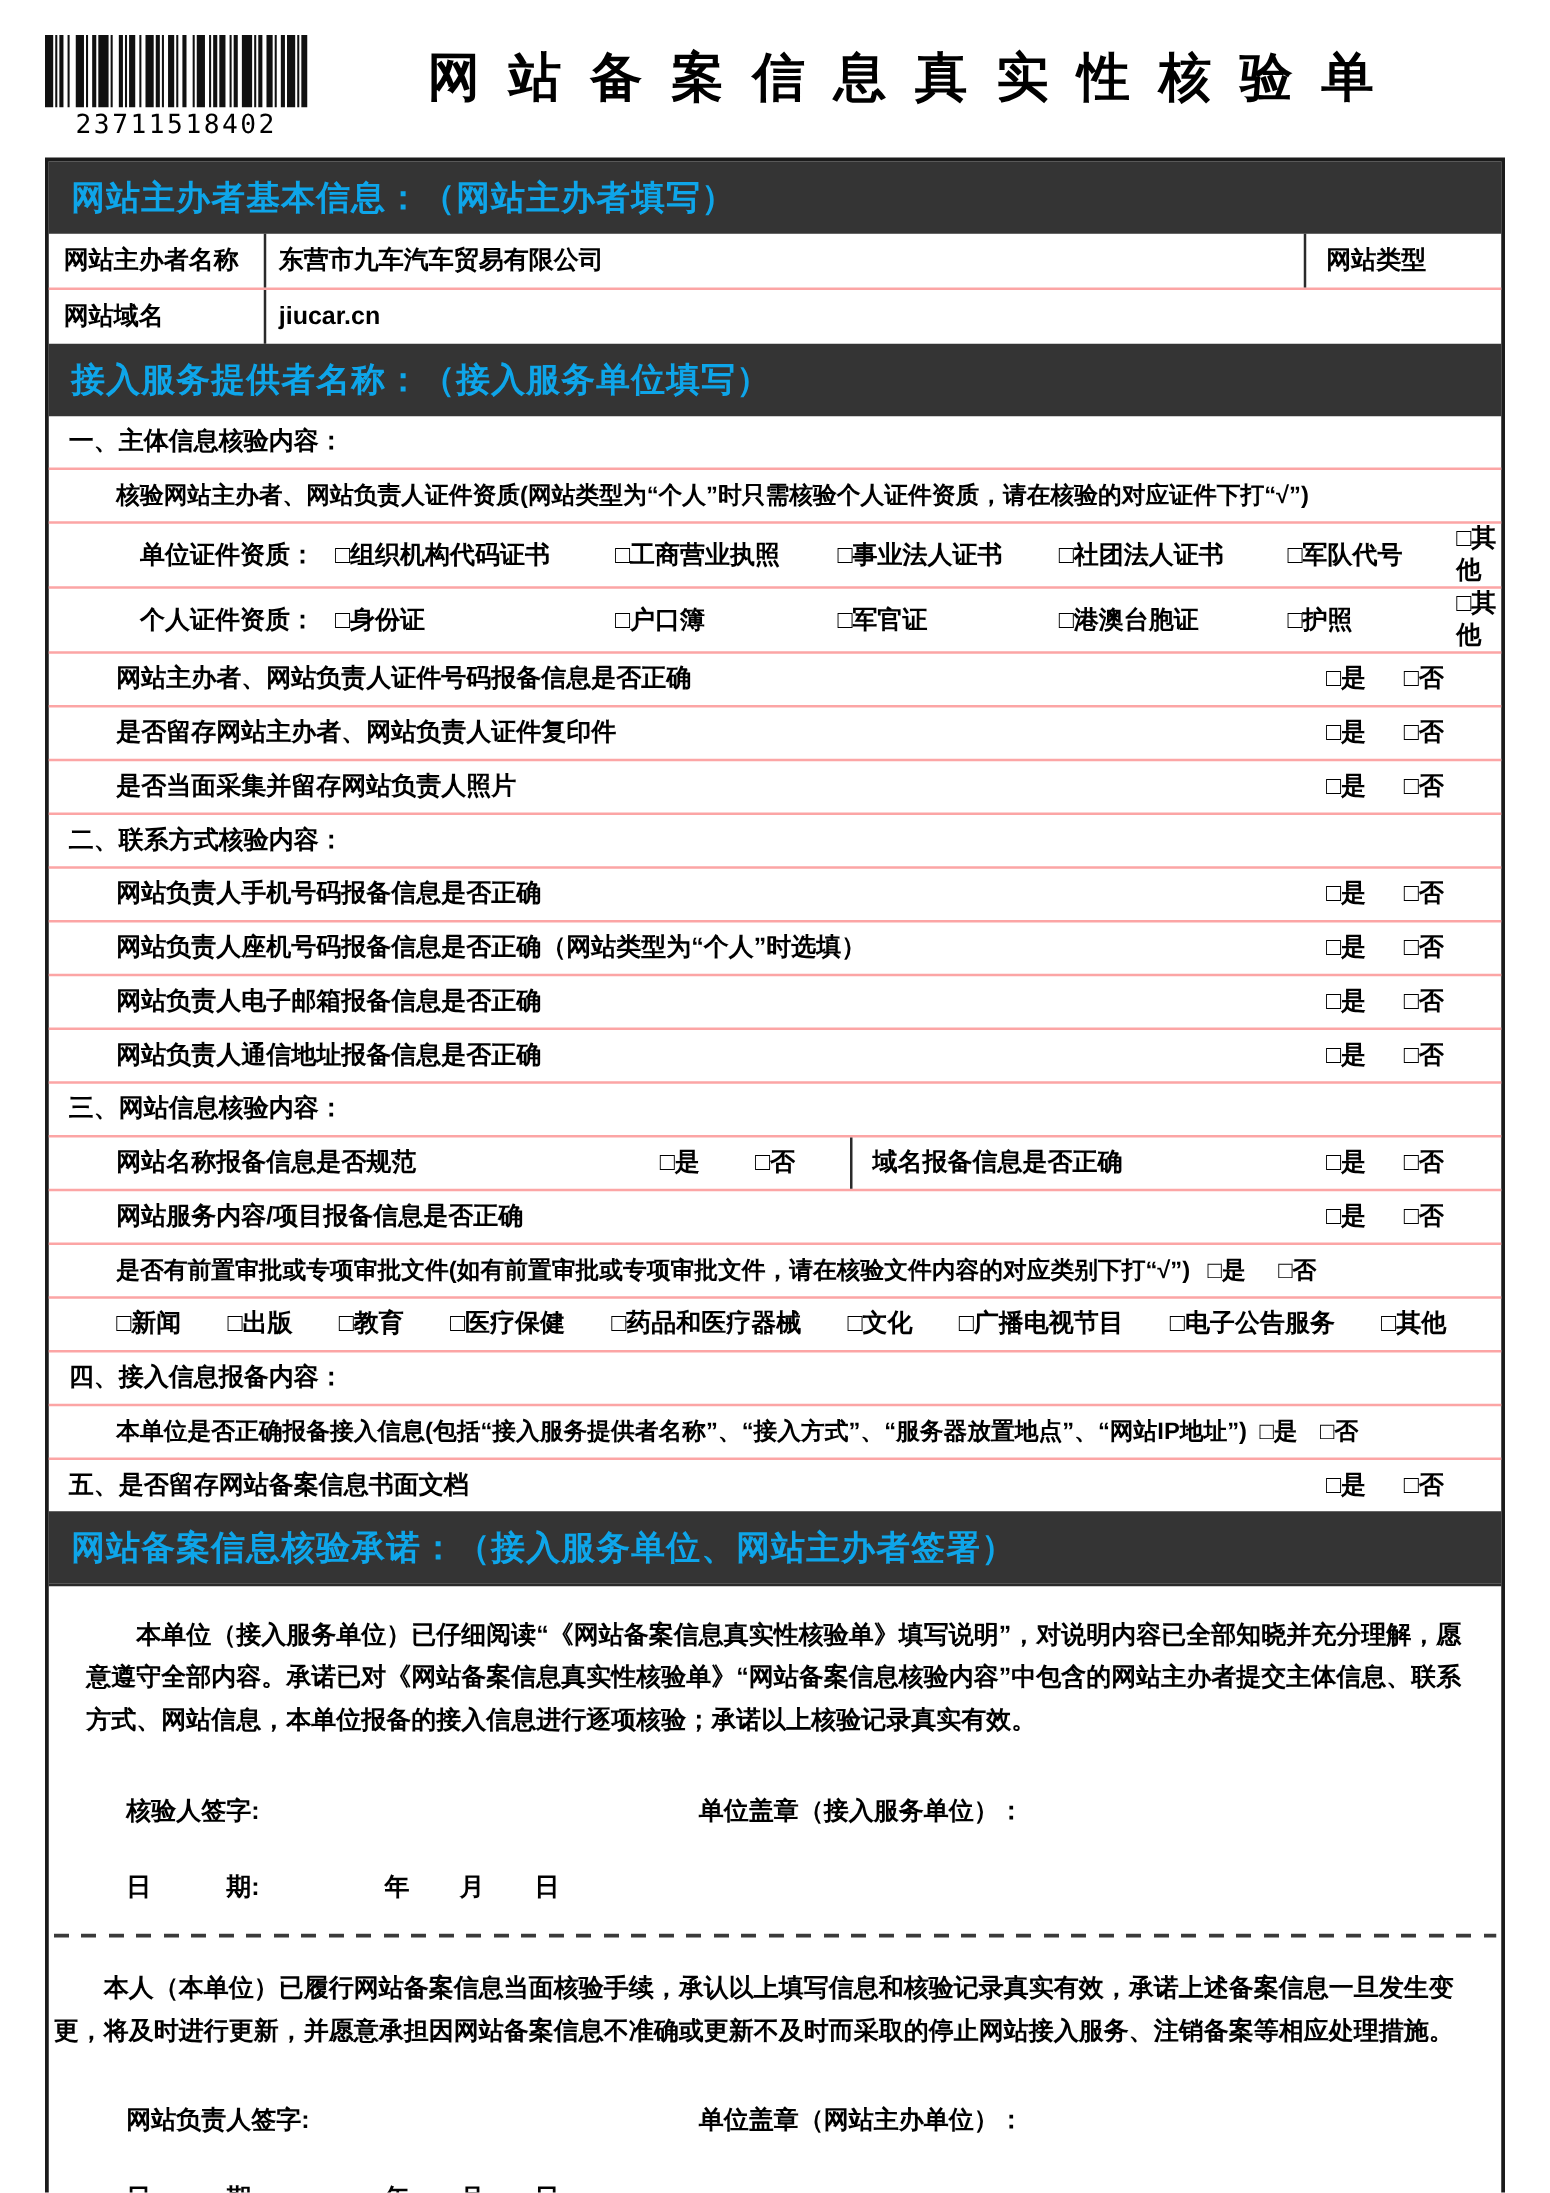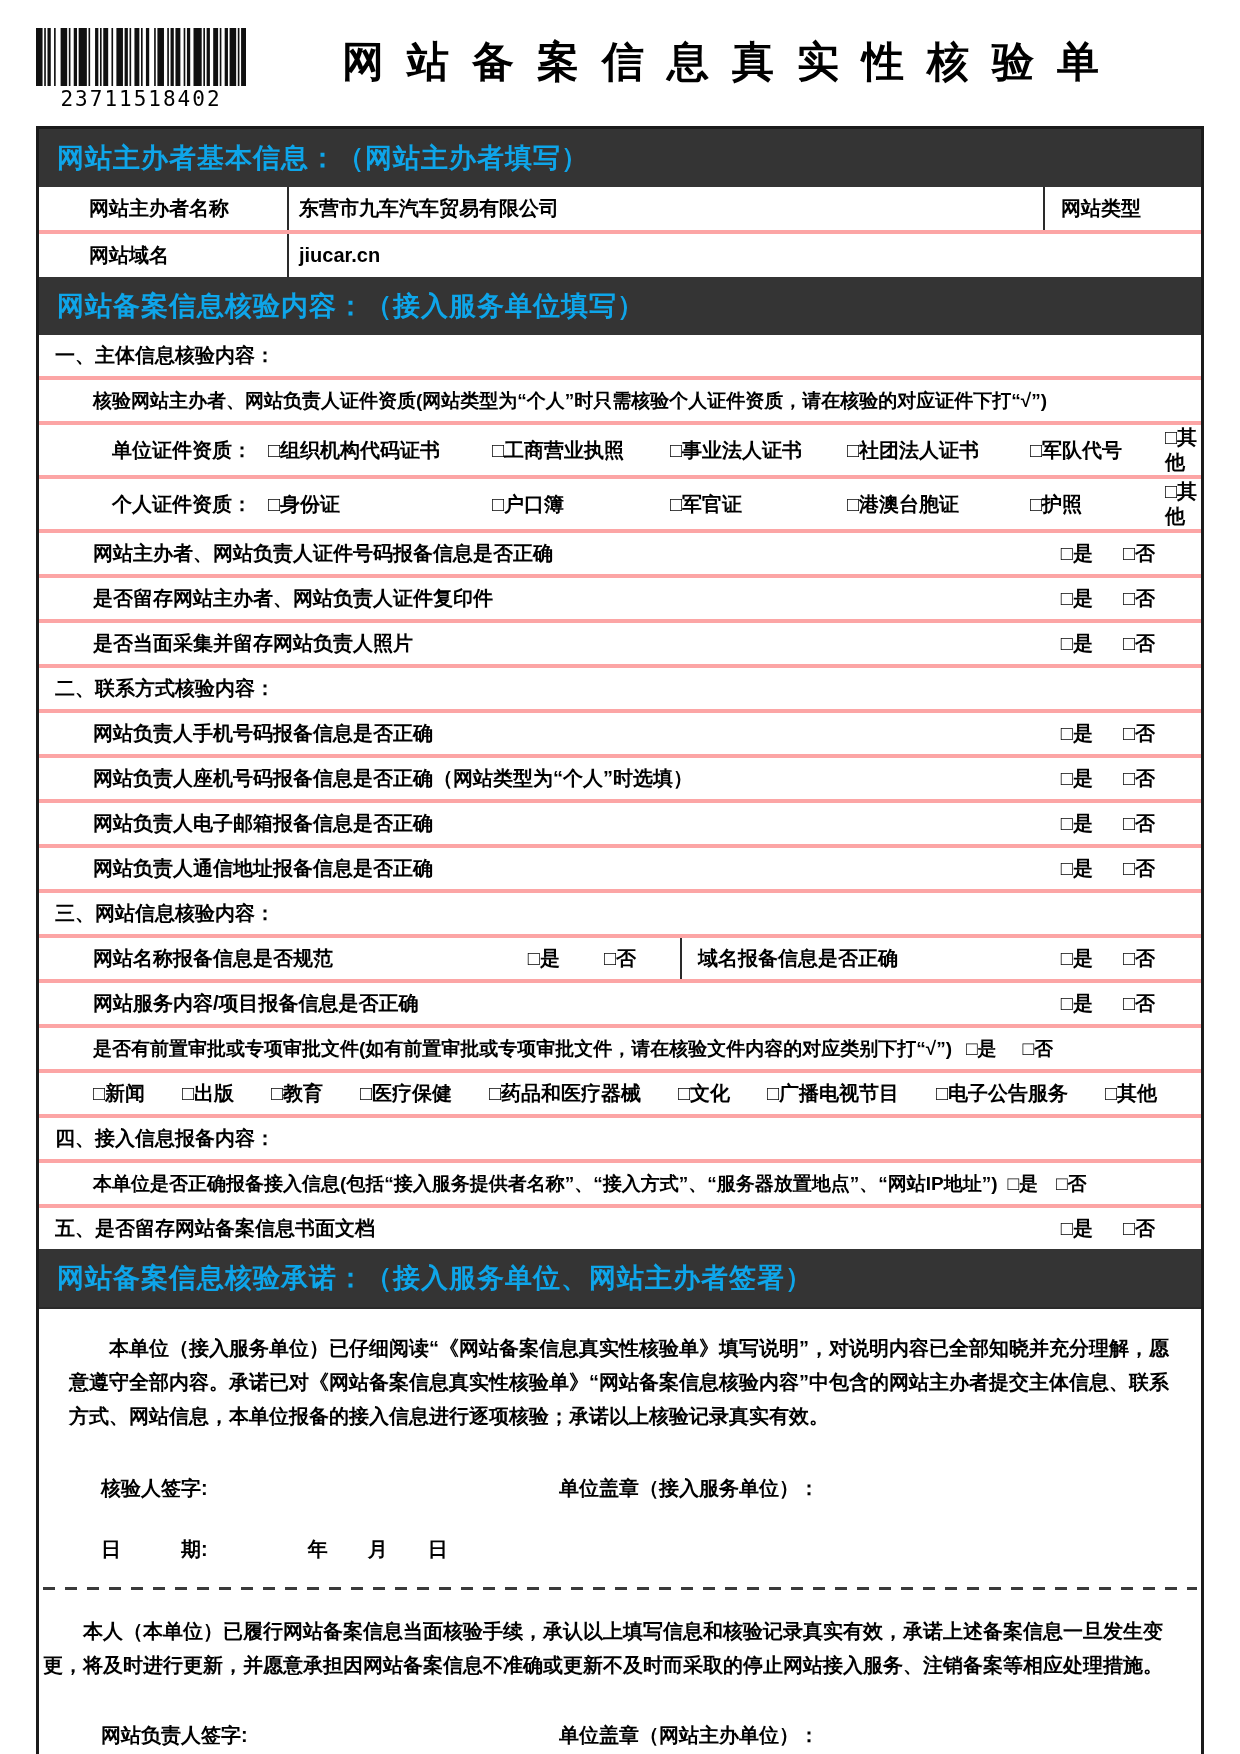--- a/index.html
+++ b/index.html
@@ -27,26 +27,26 @@
   }
 
   
   .formtable{border:3px solid #1b1b1b;margin-top:2px;background:#fff;}
   .band{
     background:#343434;color:#0ea5e9;height:58px;
     display:flex;align-items:center;padding-left:18px;
     font-size:27px;font-weight:700;letter-spacing:1px;
   }
   .row{
-    border-top:4px solid #fca5a5;min-height:41px;
+    border-top:2px solid #fca5a5;min-height:41px;
     display:flex;align-items:center;font-size:20px;line-height:1.25;
   }
   .band + .row{border-top:none;}
   .row.tall{min-height:43px;}
-  .cell{display:flex;align-items:center;min-height:43px;margin-left:38px;}
+  .cell{display:flex;align-items:center;min-height:43px;}
   .cell + .cell{border-left:2px solid #2a2a2a;}
   .lab{flex:0 0 160px;padding-left:12px;}
   .lab2{flex:0 0 140px;padding-left:16px;}
   .val{flex:1;padding-left:10px;}
   .opts{flex:0 0 212px;padding-left:14px;display:flex;gap:34px;}
 
   .part{padding-left:16px;}
   .q{padding-left:54px;}
   .small{font-size:19px;}
   .note{padding-left:54px;padding-right:4px;}
@@ -145,21 +145,21 @@
       <div class="cell val">东营市九车汽车贸易有限公司</div>
       <div class="cell lab2">网站类型</div>
     </div>
 
     <div class="row tall">
       <div class="cell lab">网站域名</div>
       <div class="cell val">jiucar.cn</div>
     </div>
 
     <div class="band">
-      <span>网站备案信息核验内容：（接入服务单位填写）</span>
+      <span>接入服务提供者名称：（接入服务单位填写）</span>
     </div>
 
     <div class="row part">一、主体信息核验内容：</div>
 
     <div class="row note small">核验网站主办者、网站负责人证件资质(网站类型为“个人”时只需核验个人证件资质，请在核验的对应证件下打“√”)</div>
 
     <div class="row cert">
       <span class="c-label">单位证件资质：</span>
       <span class="o1">□组织机构代码证书</span>
       <span class="o2">□工商营业执照</span>

